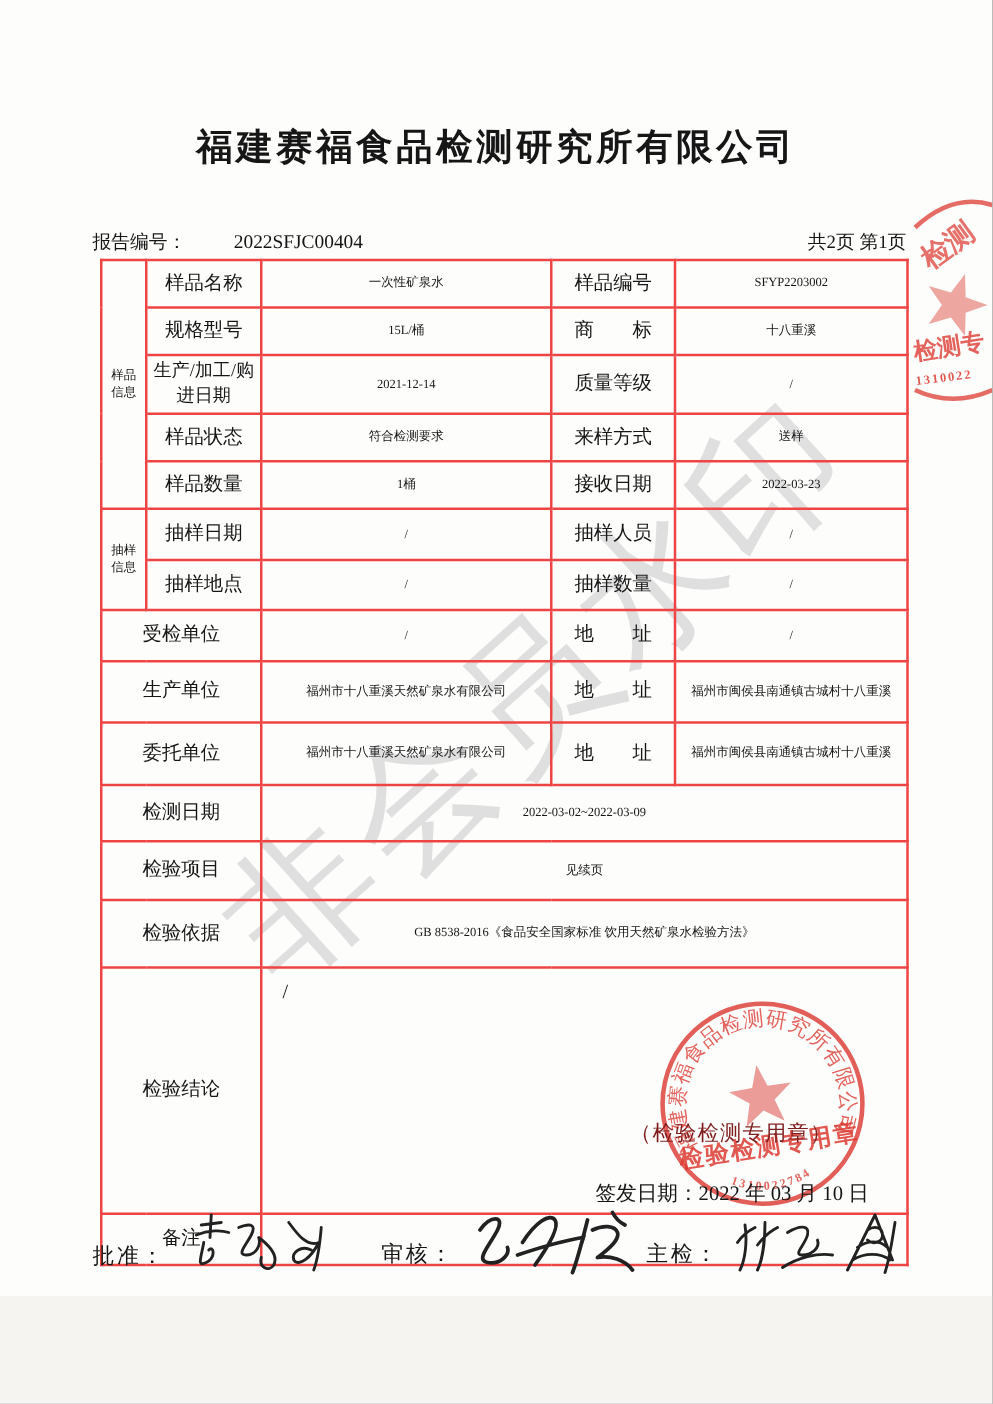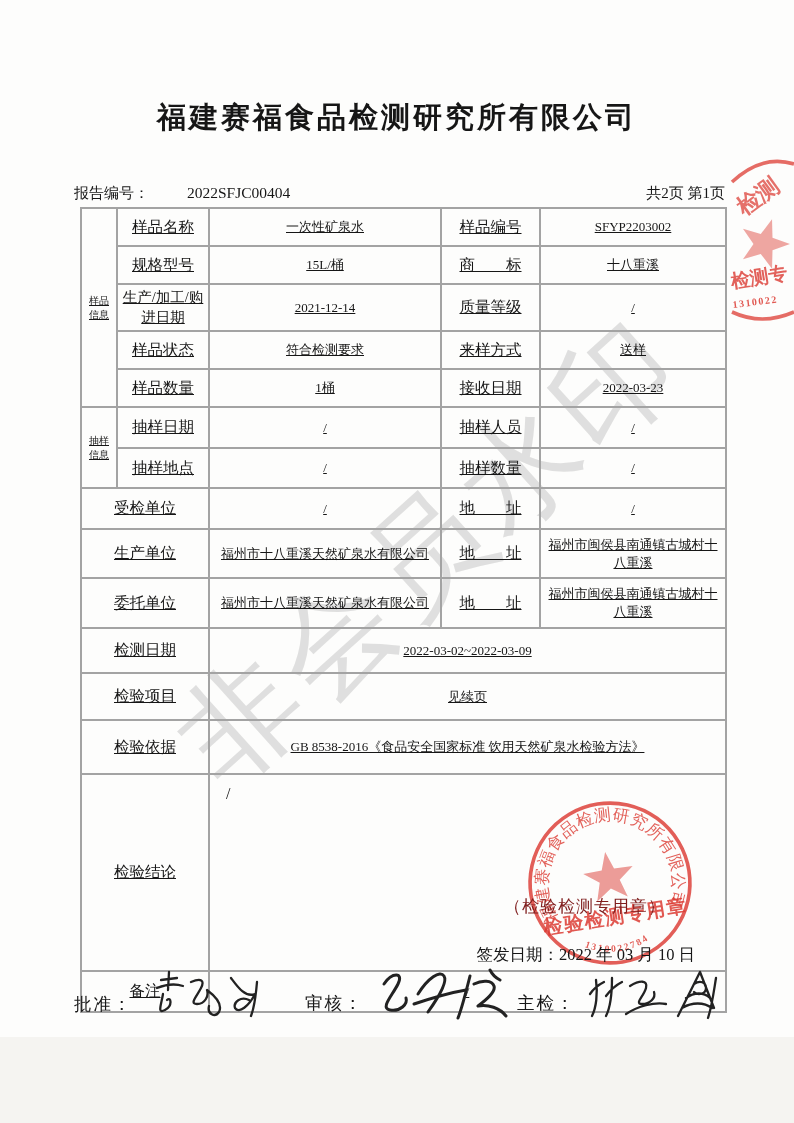--- a/index.html
+++ b/index.html
@@ -19,25 +19,25 @@
   .company-title{position:absolute;top:98px;left:0;width:100%;text-align:center;z-index:2;
     font-size:29px;font-weight:bold;letter-spacing:3px;}
   .report-title{position:absolute;top:141px;left:0;width:100%;text-align:center;z-index:2;
     font-size:29px;font-weight:bold;letter-spacing:9px;}
   .meta-row{position:absolute;top:184px;left:74px;width:651px;z-index:2;
     display:flex;justify-content:space-between;font-size:15px;}
   .meta-left .num{margin-left:38px;font-size:15.5px;}
   
   table.report{position:absolute;top:207px;left:80px;z-index:2;border-collapse:collapse;table-layout:fixed;
     width:645px;font-size:15.5px;}
-  table.report td{border:2px solid #a3a3a3;text-align:center;vertical-align:middle;
-    padding:1px 3px;line-height:1.35;background:transparent;word-break:break-all;text-decoration:underline;}
+  table.report td{border:2px solid #ef4444;text-align:center;vertical-align:middle;
+    padding:1px 3px;line-height:1.35;background:transparent;word-break:break-all;}
   td.group{font-size:10px;padding:0;line-height:1.5;}
   td.lbl{font-size:15.5px;}
-  td.val{font-size:13px;}
+  td.val{font-size:10px;}
   td.leftv{text-align:left;padding-left:16px;}
   tr.h34 td{height:34px} tr.h43 td{height:43px} tr.h37 td{height:37px}
   tr.h36 td{height:36px} tr.h45 td{height:45px} tr.h46 td{height:46px}
   tr.h41 td{height:41px} tr.h50 td{height:50px} tr.h193 td{height:193px} 
   td.concl{position:relative;vertical-align:top;text-align:left;padding:0;}
   .concl-slash{position:absolute;left:16px;top:8px;font-size:16px;}
   .stamp-wrap{position:absolute;left:314px;top:22px;width:172px;height:172px;transform:rotate(-9deg);}
   .stamp-note{position:absolute;left:294px;top:121px;font-size:17px;letter-spacing:1px;color:#7f1d1d;z-index:5;white-space:nowrap;}
   .issue-date{position:absolute;right:30px;bottom:4px;font-size:16.5px;white-space:nowrap;z-index:6;}
   

